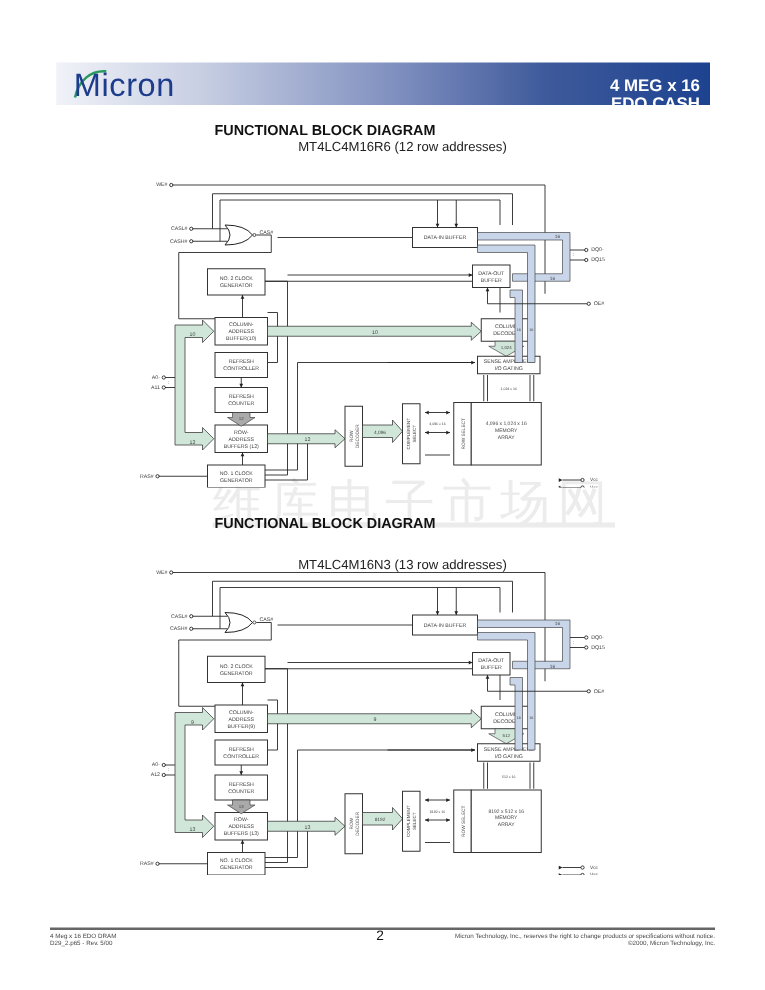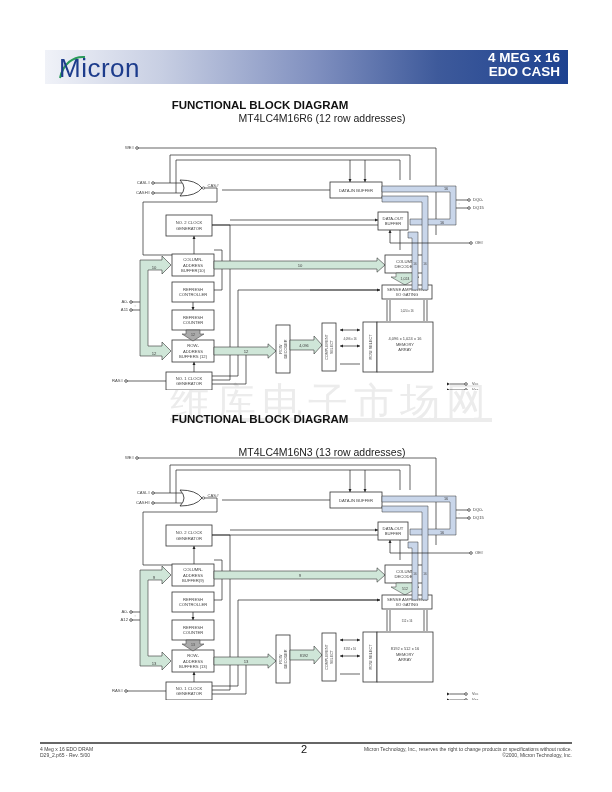--- a/index.html
+++ b/index.html
@@ -1,21 +1,21 @@
 <!DOCTYPE html>
 <html><head>
 <meta charset="utf-8">
 <style>
   html,body{margin:0;padding:0;background:#fff;}
   body{width:612px;height:792px;position:relative;overflow:hidden;font-family:"Liberation Sans",sans-serif;color:#222;}
   .header{position:absolute;left:45px;top:50px;width:523px;height:34px;
     background:linear-gradient(90deg,#f0f2f8 0%,#c8cfe3 22%,#7f8fbf 52%,#3e5a9b 75%,#1d4290 100%);}
   .logo{position:absolute;left:14px;top:3px;font-size:26px;font-weight:normal;color:#1d3c8c;letter-spacing:0.5px;font-family:"Liberation Sans",sans-serif;}
   .logo-swoosh{position:absolute;left:12px;top:4px;width:30px;height:26px;}
-  .prod{position:absolute;right:8px;top:1px;text-align:right;color:#fff;font-weight:bold;font-size:13.5px;line-height:14px;}
+  .prod{position:absolute;right:8px;top:12px;text-align:right;color:#fff;font-weight:bold;font-size:13.5px;line-height:14px;}
   .title{position:absolute;left:0;width:520px;text-align:center;font-weight:bold;font-size:11.5px;color:#111;}
   .subtitle{position:absolute;left:0;width:612px;text-align:center;font-size:10.5px;color:#222;padding-left:16px;}
   .diagram{position:absolute;left:110px;width:400px;height:250px;}
   .watermark{position:absolute;left:170px;top:375px;font-size:40px;color:#ececec;letter-spacing:6px;font-family:"DejaVu Serif",serif;white-space:nowrap;text-decoration:underline;}
   .footer-line{position:absolute;left:40px;top:742px;width:532px;height:2px;background:#666;}
   .foot-left{position:absolute;left:40px;top:746px;font-size:5px;line-height:6px;color:#444;}
   .foot-page{position:absolute;left:301px;top:743px;font-size:11px;color:#111;}
   .foot-right{position:absolute;right:40px;top:746px;font-size:5px;line-height:6px;color:#444;text-align:right;}
   svg text{font-family:"Liberation Sans",sans-serif;}
 </style>

